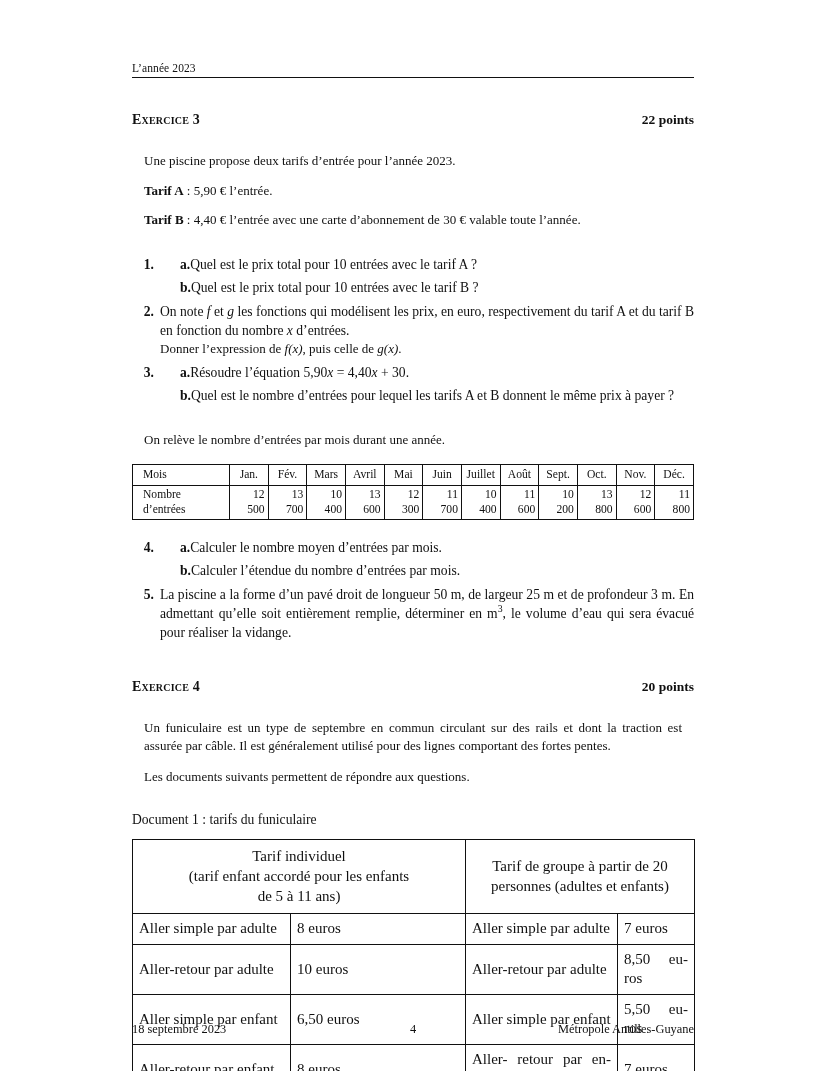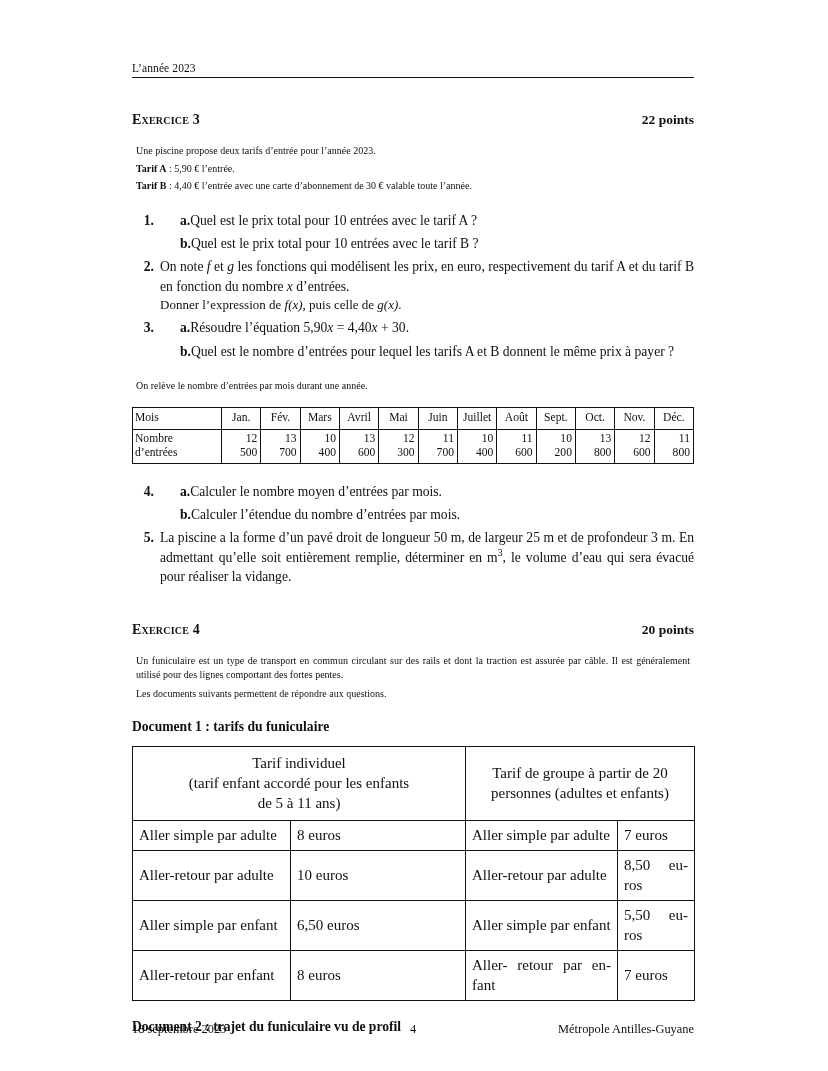--- a/index.html
+++ b/index.html
@@ -51,24 +51,24 @@
     font-size: 14px;
   }
   .ex-title {
     font-variant: small-caps;
     letter-spacing: 0.2px;
   }
   .ex-points { font-size: 13.5px; }
 
   
   .ptext {
-    font-size: 10px;
+    font-size: 13px;
     line-height: 1.42;
     text-align: justify;
-    margin: 4px;
+    margin: 12px;
     font-family: Liberation Serif, serif;
   }
   .tight { line-height: 1.36; }
   b, .b { font-weight: bold; }
 
   
   .qlist { margin: 0; padding: 0; }
   .qrow {
     display: flex;
     font-size: 13.6px;
@@ -110,21 +110,21 @@
   table.months td, table.months th {
     border: 1px solid #111;
     padding: 2px 4px;
     font-weight: normal;
     text-align: center;
     vertical-align: middle;
     line-height: 1.25;
   }
   table.months td.rowlabel {
     text-align: left;
-    padding-left: 2px;
+    padding-left: 10px;
     width: 82px;
   }
   table.months td.num {
     text-align: right;
     padding-right: 3px;
   }
   table.months td.monthname { padding: 3px 2px; }
 
   
   .tariff-wrap { margin-top: 11px; }
@@ -150,21 +150,21 @@
     text-align-last: justify;
     hyphens: manual;
   }
   .c1 { width: 158px; }
   .c2 { width: 175px; }
   .c3 { width: 152px; }
   .c4 { width: 77px; }
 
   
   .doclabel {
-    font-weight: bold;
+    font-weight: normal;
     font-size: 13.6px;
   }
 
   
   .footer {
     position: absolute;
     left: 132px;
     top: 1022px;
     width: 562px;
     display: flex;
@@ -317,21 +317,21 @@
     <div class="sp22"></div>
     <div class="sp14"></div>
 
     <div class="ex-header">
       <span class="ex-title">Exercice 4</span>
       <span class="ex-points">20 points</span>
     </div>
 
     <div class="sp12"></div>
 
-    <p class="ptext">Un funiculaire est un type de transport en commun circulant sur des rails et dont la traction est assurée par câble. Il est généralement utilisé pour des lignes comportant des fortes pentes.</p>
+    <p class="ptext">Un funiculaire est un type de septembre en commun circulant sur des rails et dont la traction est assurée par câble. Il est généralement utilisé pour des lignes comportant des fortes pentes.</p>
     <p class="ptext">Les documents suivants permettent de répondre aux questions.</p>
 
     <div class="sp14"></div>
 
     <div class="doclabel">Document 1 : tarifs du funiculaire</div>
 
     <div class="tariff-wrap">
       <table class="tariff">
         <colgroup>
           <col class="c1">

